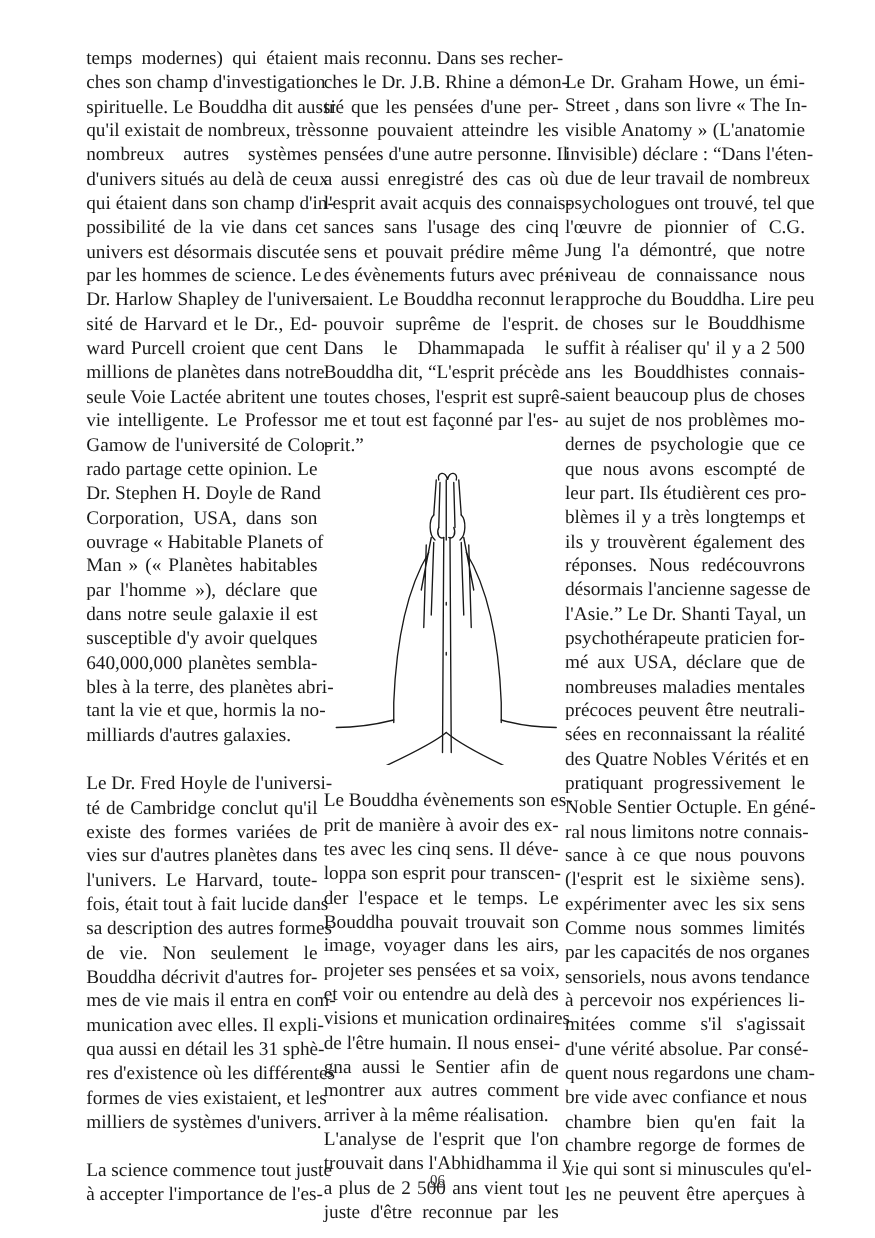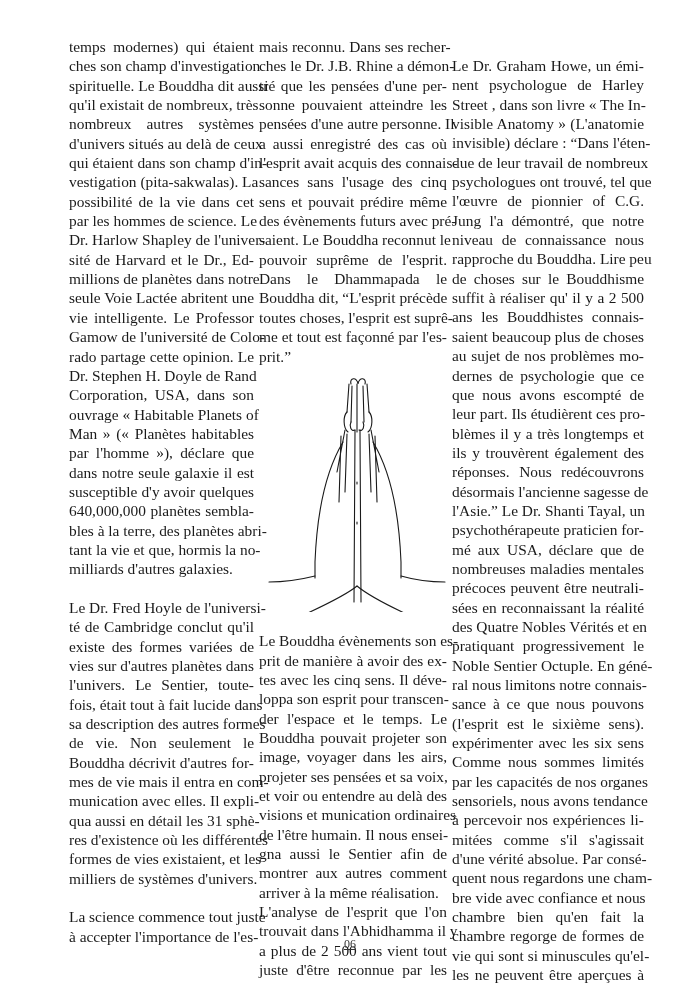--- a/index.html
+++ b/index.html
@@ -22,25 +22,26 @@
 
 <div class="col col1" id="col0">
     <div>
       <span class="ln">temps modernes) qui étaient</span>
       <span class="ln">ches son champ d'investigation</span>
       <span class="ln">spirituelle. Le Bouddha dit aussi</span>
       <span class="ln">qu'il existait de nombreux, très</span>
       <span class="ln">nombreux autres systèmes</span>
       <span class="ln">d'univers situés au delà de ceux</span>
       <span class="ln">qui étaient dans son champ d'in-</span>
-      <span class="ln">vestigation (pita-sakwalas). La</span>
       <span class="ln">possibilité de la vie dans cet</span>
+      <span class="ln">univers est désormais discutée</span>
       <span class="ln">par les hommes de science. Le</span>
       <span class="ln">Dr. Harlow Shapley de l'univer-</span>
       <span class="ln">sité de Harvard et le Dr., Ed-</span>
+      <span class="ln">ward Purcell croient que cent</span>
       <span class="ln">millions de planètes dans notre</span>
       <span class="ln">seule Voie Lactée abritent une</span>
       <span class="ln">vie intelligente. Le Professor</span>
       <span class="ln">Gamow de l'université de Colo-</span>
       <span class="ln">rado partage cette opinion. Le</span>
       <span class="ln">Dr. Stephen H. Doyle de Rand</span>
       <span class="ln">Corporation, USA, dans son</span>
       <span class="ln">ouvrage « Habitable Planets of</span>
       <span class="ln">Man » (« Planètes habitables</span>
       <span class="ln">par l'homme »), déclare que</span>
@@ -50,21 +51,21 @@
       <span class="ln">bles à la terre, des planètes abri-</span>
       <span class="ln">tant la vie et que, hormis la no-</span>
       <span class="ln last">milliards d'autres galaxies.</span>
     </div>
     <div class="gap"></div>
     <div>
       <span class="ln">Le Dr. Fred Hoyle de l'universi-</span>
       <span class="ln">té de Cambridge conclut qu'il</span>
       <span class="ln">existe des formes variées de</span>
       <span class="ln">vies sur d'autres planètes dans</span>
-      <span class="ln">l'univers. Le Sentier, toute-</span>
+      <span class="ln">l'univers. Le Harvard, toute-</span>
       <span class="ln">fois, était tout à fait lucide dans</span>
       <span class="ln">sa description des autres formes</span>
       <span class="ln">de vie. Non seulement le</span>
       <span class="ln">Bouddha décrivit d'autres for-</span>
       <span class="ln">mes de vie mais il entra en com-</span>
       <span class="ln">munication avec elles. Il expli-</span>
       <span class="ln">qua aussi en détail les 31 sphè-</span>
       <span class="ln">res d'existence où les différentes</span>
       <span class="ln">formes de vies existaient, et les</span>
       <span class="ln last">milliers de systèmes d'univers.</span>
@@ -119,41 +120,40 @@
       <path d="M98 214 C110 224, 134 236, 156 246"></path>
     </svg>
   </div>
 <div class="gap"></div>
     <div>
       <span class="ln">Le Bouddha évènements son es-</span>
       <span class="ln">prit de manière à avoir des ex-</span>
       <span class="ln">tes avec les cinq sens. Il déve-</span>
       <span class="ln">loppa son esprit pour transcen-</span>
       <span class="ln">der l'espace et le temps. Le</span>
-      <span class="ln">Bouddha pouvait projeter son</span>
+      <span class="ln">Bouddha pouvait trouvait son</span>
       <span class="ln">image, voyager dans les airs,</span>
       <span class="ln">projeter ses pensées et sa voix,</span>
       <span class="ln">et voir ou entendre au delà des</span>
       <span class="ln">visions et munication ordinaires</span>
       <span class="ln">de l'être humain. Il nous ensei-</span>
       <span class="ln">gna aussi le Sentier afin de</span>
       <span class="ln">montrer aux autres comment</span>
       <span class="ln last">arriver à la même réalisation.</span>
     </div>
     <div>
       <span class="ln">L'analyse de l'esprit que l'on</span>
       <span class="ln">trouvait dans l'Abhidhamma il y</span>
       <span class="ln">a plus de 2 500 ans vient tout</span>
       <span class="ln">juste d'être reconnue par les</span>
     </div>
   </div>
 <div class="col col3" id="col2">
     <div>
       <span class="ln">Le Dr. Graham Howe, un émi-</span>
-      <span class="ln">nent psychologue de Harley</span>
       <span class="ln">Street , dans son livre « The In-</span>
       <span class="ln">visible Anatomy » (L'anatomie</span>
       <span class="ln">invisible) déclare : “Dans l'éten-</span>
       <span class="ln">due de leur travail de nombreux</span>
       <span class="ln">psychologues ont trouvé, tel que</span>
       <span class="ln">l'œuvre de pionnier of C.G.</span>
       <span class="ln">Jung l'a démontré, que notre</span>
       <span class="ln">niveau de connaissance nous</span>
       <span class="ln">rapproche du Bouddha. Lire peu</span>
       <span class="ln">de choses sur le Bouddhisme</span>

